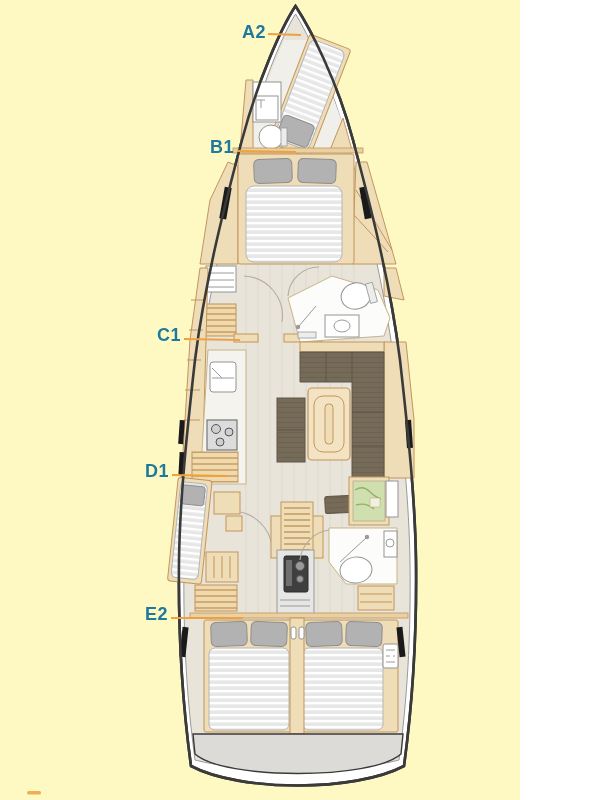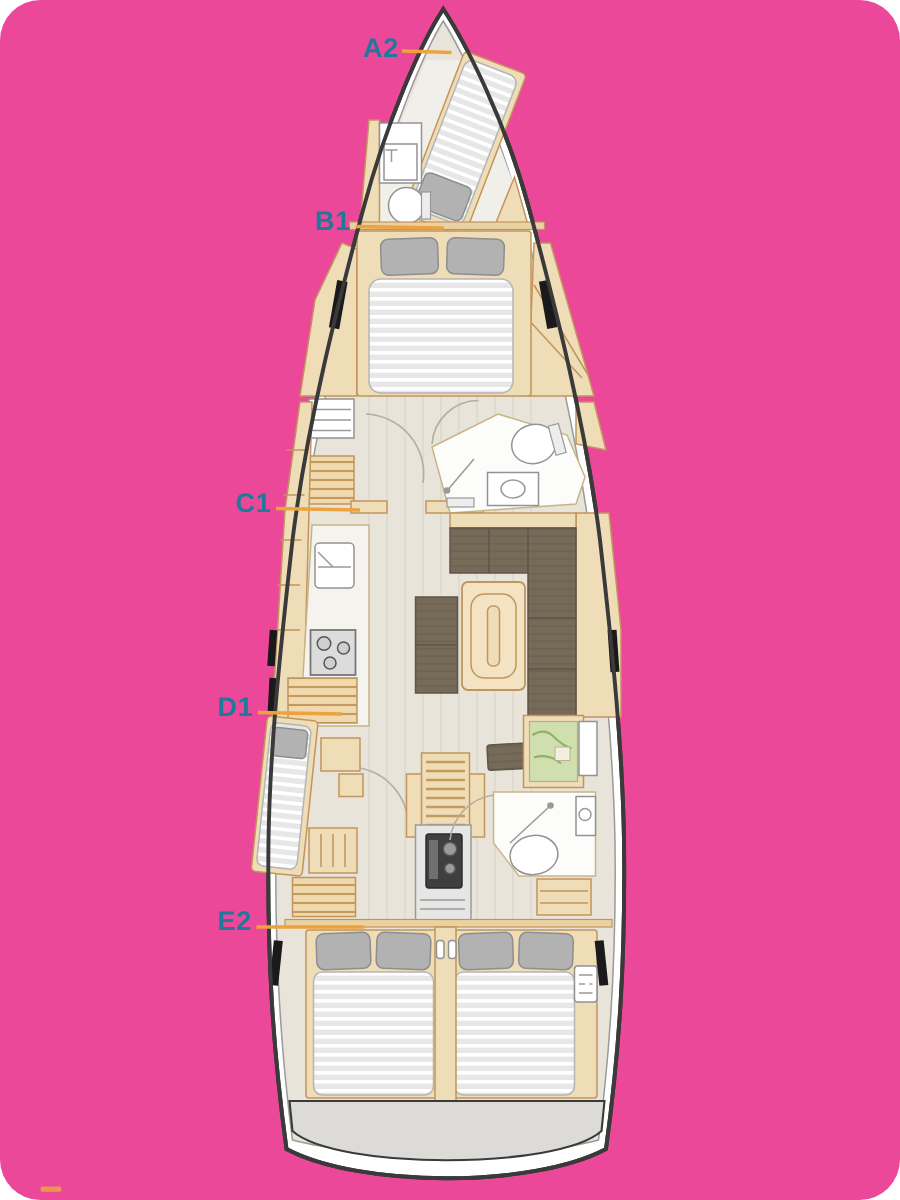--- a/index.html
+++ b/index.html
@@ -1,16 +1,16 @@
 <!DOCTYPE html>
 <html><head>
 <meta charset="utf-8">
 <style>
   html,body{margin:0;padding:0;background:#ffffff;}
-  .stage{width:600px;height:800px;position:relative;background:#ec4899;overflow:hidden;border-radius:27px;}
+  .stage{width:520px;height:800px;position:relative;background:#fef9c3;overflow:hidden;}
   svg{display:block;}
   .cabin-label{font-family:"Liberation Sans",sans-serif;font-weight:bold;font-size:18px;
                letter-spacing:.5px;fill:#1d7a9c;}
   .leader{stroke:#eda23f;stroke-width:2.2;fill:none;stroke-linecap:butt;}
   .wood{fill:#efddb7;stroke:#c2955c;stroke-width:1;}
   .woodline{stroke:#c2955c;stroke-width:1;fill:none;}
   .white-fixture{fill:#ffffff;stroke:#939393;stroke-width:1;}
   .bath{fill:#fcfcfa;stroke:#c9b486;stroke-width:1;}
   .mattress{fill:url(#pm);stroke:#b5b5b5;stroke-width:1;}
   .pillow{fill:#b2b2b2;stroke:#8e8e8e;stroke-width:1;}

